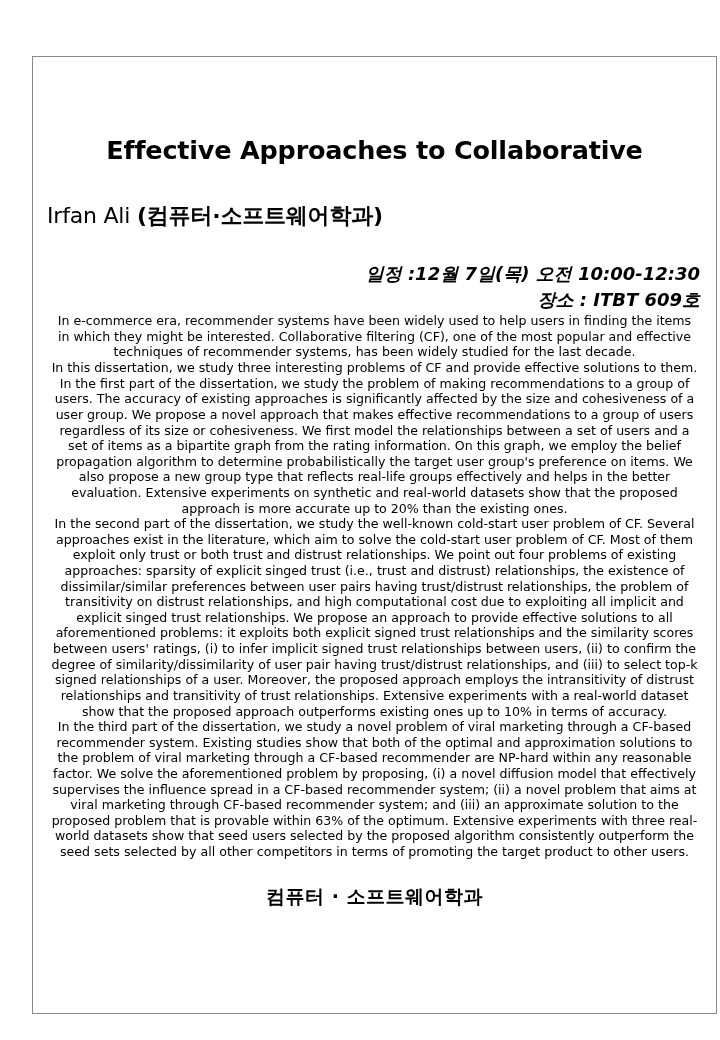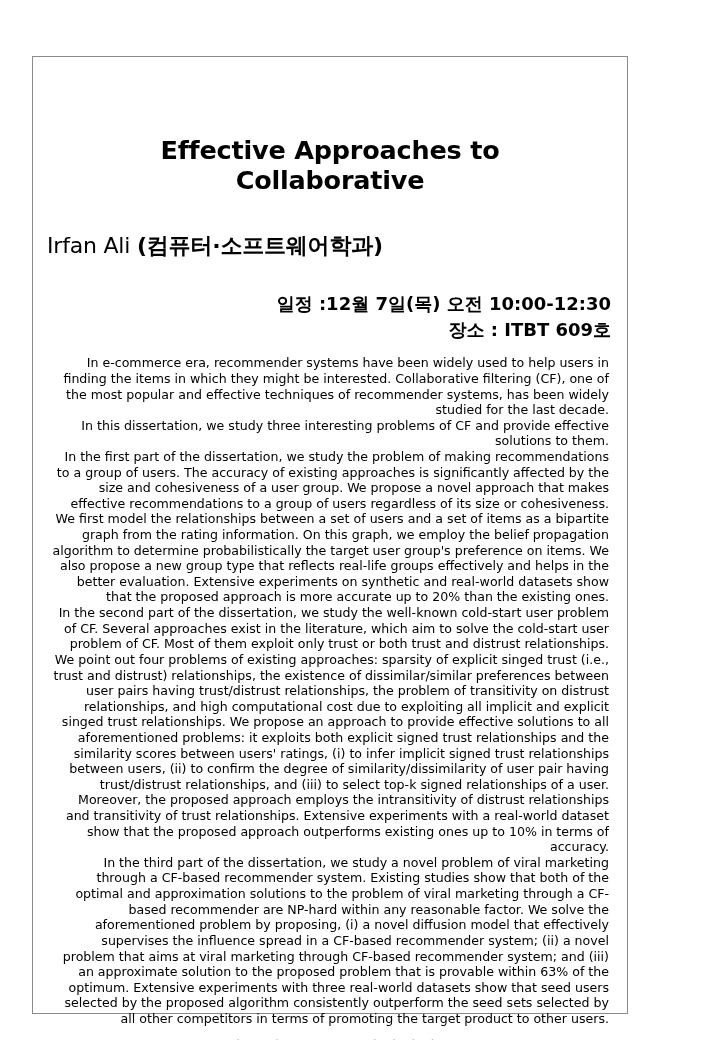--- a/index.html
+++ b/index.html
@@ -11,21 +11,21 @@
     width: 720px;
     height: 1040px;
     font-family: "DejaVu Sans", "Liberation Sans", sans-serif;
     color: #000000;
     overflow: hidden;
   }
   .page {
     position: absolute;
     left: 32px;
     top: 56px;
-    width: 596px;
+    width: 685px;
     height: 958px;
     border: 1px solid #8a8a8a;
     box-sizing: border-box;
     background: #ffffff;
   }
   .inner {
     padding: 0 14px;
     box-sizing: border-box;
     width: 100%;
   }
@@ -53,41 +53,41 @@
   .author .dept {
     font-weight: bold;
   }
   .meta {
     text-align: right;
     font-weight: bold;
     font-size: 18px;
     margin-top: 30px;
     padding-right: 2px;
     line-height: 1.45;
+    font-style: italic;
   }
   .meta-line {
     display: block;
   }
   .abstract {
-    margin-top: 12px;
     font-size: 12.6px;
     line-height: 1.24;
-    text-align: right;
+    text-align: center;
     padding: 0 4px;
   }
   .abstract p {
     margin: 0;
     padding: 0;
     text-indent: 0;
   }
   .footer {
     text-align: center;
-    font-weight: normal;
+    font-weight: bold;
     font-size: 19px;
-    margin-top: 8px;
+    margin-top: 24px;
     letter-spacing: 0.5px;
   }
 </style>
 </head>
 <body>
 
 <div class="page">
   <div class="inner">
 
     <div class="title">

